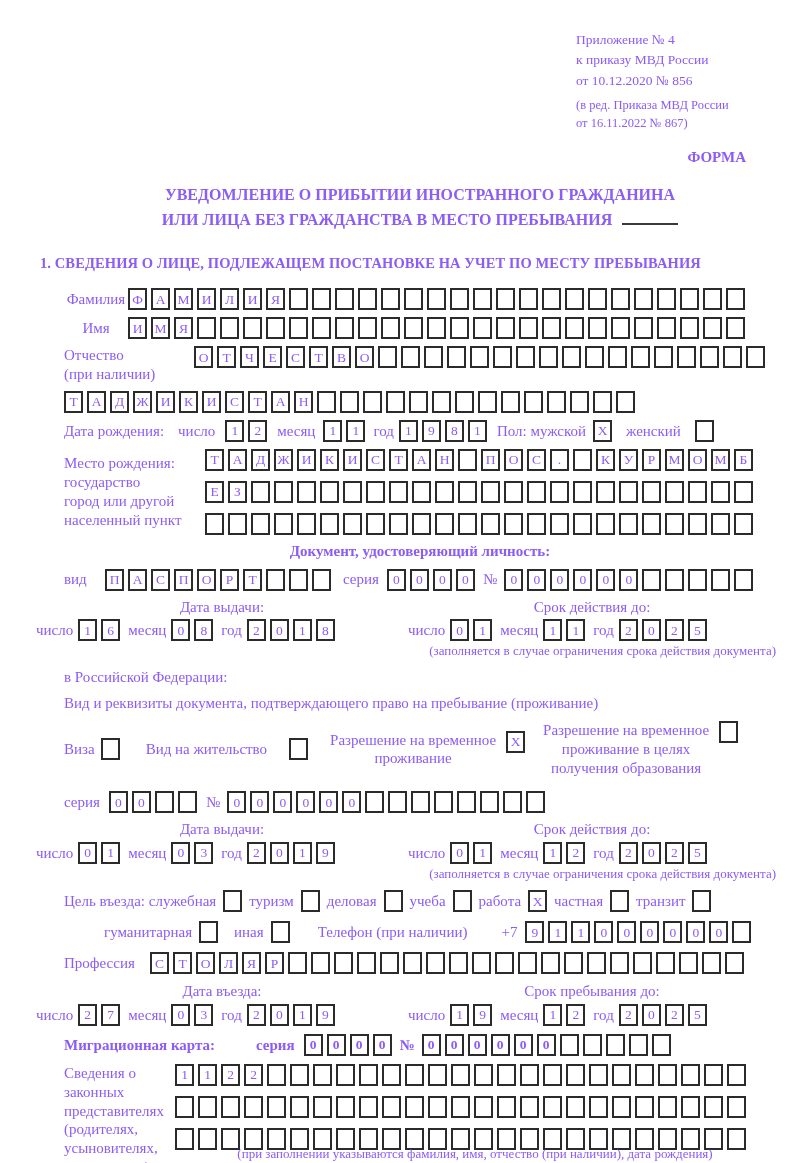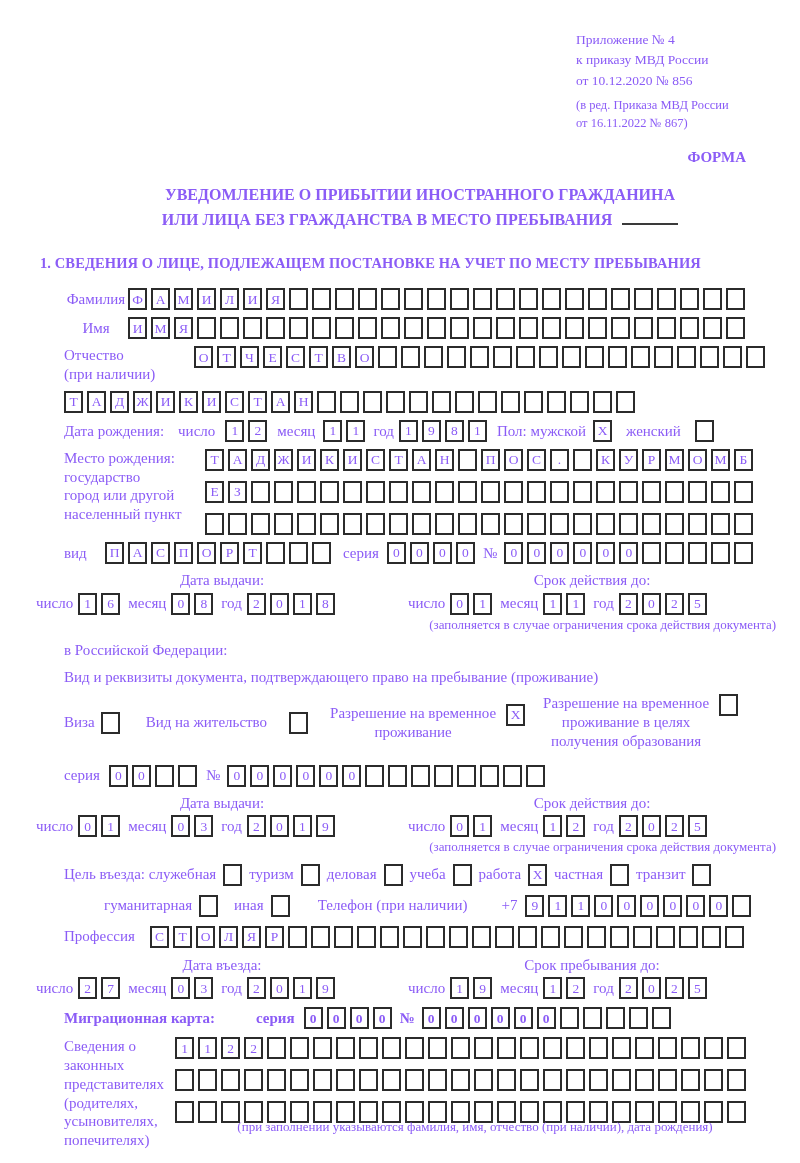--- a/index.html
+++ b/index.html
@@ -224,21 +224,21 @@
         <span class="cell">9</span>
         <span class="cell">8</span>
         <span class="cell">1</span>
       </span>
     <span style="margin-right:7px;">Пол: мужской</span>
     <span class="cbox" style="margin-right:14px;">X</span>
     <span style="margin-right:14px;">женский</span>
     <span class="cbox"></span>
   </div>
 
-  <div class="frow-top" style="margin-top:6px;">
+  <div class="frow-top" style="margin-top:6px;align-items:center;">
     <span class="flabel w141 mlines">Место рождения:
 государство
 город или другой
 населенный пункт</span>
     <span class="stack">
       <span class="cells">
           <span class="cell">Т</span>
           <span class="cell">А</span>
           <span class="cell">Д</span>
           <span class="cell">Ж</span>
@@ -311,20 +311,21 @@
           <span class="cell"></span>
           <span class="cell"></span>
           <span class="cell"></span>
           <span class="cell"></span>
           <span class="cell"></span>
           <span class="cell"></span>
         </span>
     </span>
   </div>
 
+  <div class="center-head">Документ, удостоверяющий личность:</div>
 
   <div class="frow">
     <span class="flabel w41">вид</span>
     <span class="cells" style="margin-right:12px;">
         <span class="cell">П</span>
         <span class="cell">А</span>
         <span class="cell">С</span>
         <span class="cell">П</span>
         <span class="cell">О</span>
         <span class="cell">Р</span>

